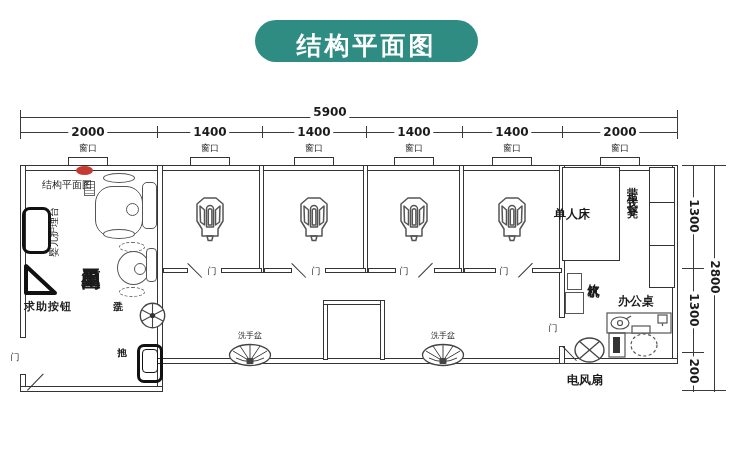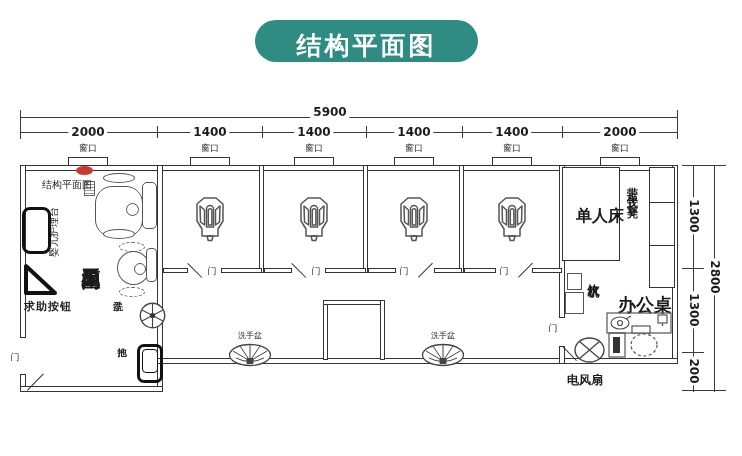--- a/index.html
+++ b/index.html
@@ -215,33 +215,33 @@
         <line x1="22" y1="18" x2="12" y2="3"></line>
       <line x1="22" y1="18" x2="22" y2="1.5"></line>
         <line x1="22" y1="18" x2="32" y2="3"></line>
       <line x1="22" y1="18" x2="39" y2="8"></line>
     </g>
     <path d="M8 15 Q22 22 36 15" fill="none" stroke="#444" stroke-width="1"></path>
     <rect x="18.5" y="15" width="7" height="6" rx="1" fill="#444"></rect>
   </svg>
 
   <div class="fixture" style="left:562px;top:167px;width:58px;height:94px;border-color:#333"></div>
-  <div class="abs" style="left:576px;top:206px;font-size:16px;font-weight:bold">单人床</div>
+  <div class="abs" style="left:554px;top:206px;font-size:12px;font-weight:bold">单人床</div>
 
   <div class="fixture" style="left:649px;top:167px;width:26px;height:121px;border-color:#333">
     <div style="position:absolute;left:0;right:0;top:34px;height:1.3px;background:#333"></div>
     <div style="position:absolute;left:0;right:0;top:77px;height:1.3px;background:#333"></div>
   </div>
   <div class="vtext" style="left:626px;top:178px;font-size:11px;font-weight:bold;letter-spacing:5px">带柜式长凳</div>
 
   <div class="fixture" style="left:567px;top:273px;width:15px;height:17px"></div>
   <div class="fixture" style="left:565px;top:292px;width:19px;height:22px"></div>
   <div class="vtext" style="left:587px;top:275px;font-size:12px;font-weight:bold">饮水机</div>
 
-  <div class="abs" style="left:618px;top:293px;font-size:18px;font-weight:bold">办公桌</div>
+  <div class="abs" style="left:618px;top:293px;font-size:12px;font-weight:bold">办公桌</div>
   <svg style="left:606px;top:311px" width="68" height="48" viewBox="0 0 68 48">
     <g fill="none" stroke="#555" stroke-width="1.2">
       <rect x="1" y="2" width="64" height="20"></rect>
       <ellipse cx="14" cy="12" rx="9" ry="6"></ellipse>
         <circle cx="14" cy="12" r="2.5"></circle>
       <path d="M20 8 L25 5"></path>
       <rect x="52" y="4" width="9" height="8"></rect>
         <line x1="56.5" y1="12" x2="56.5" y2="15"></line>
       <rect x="26" y="15" width="18" height="7" fill="#fff"></rect>
       <rect x="3" y="22" width="16" height="24"></rect>

